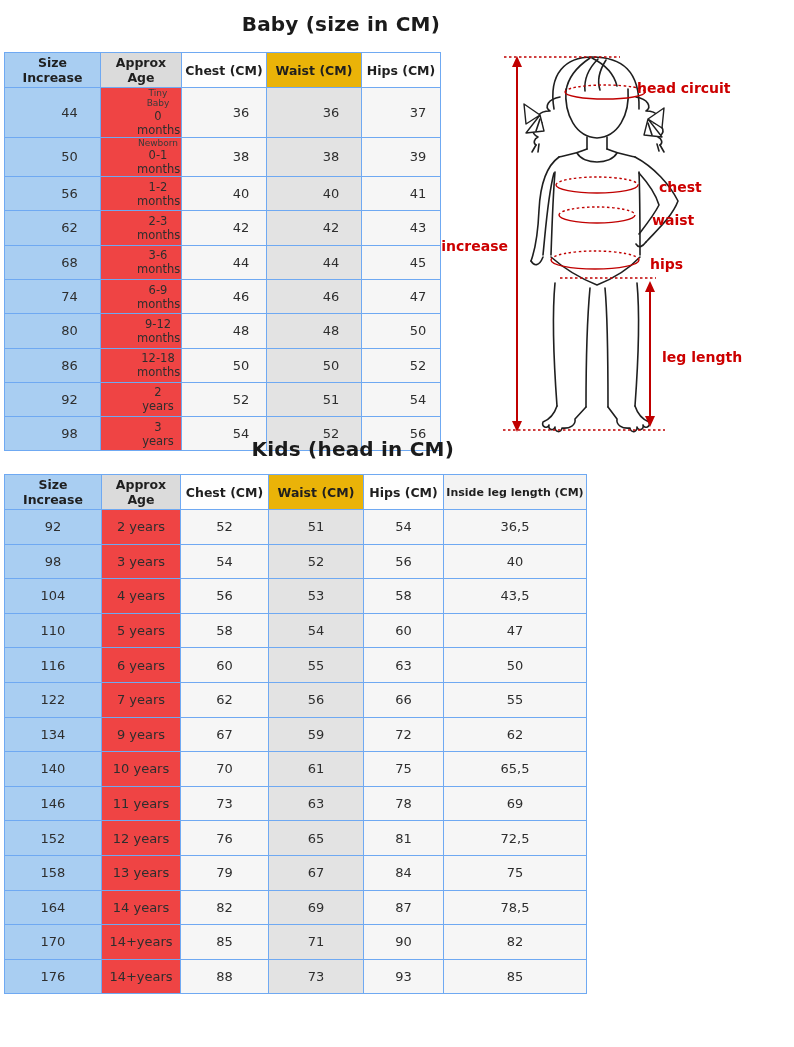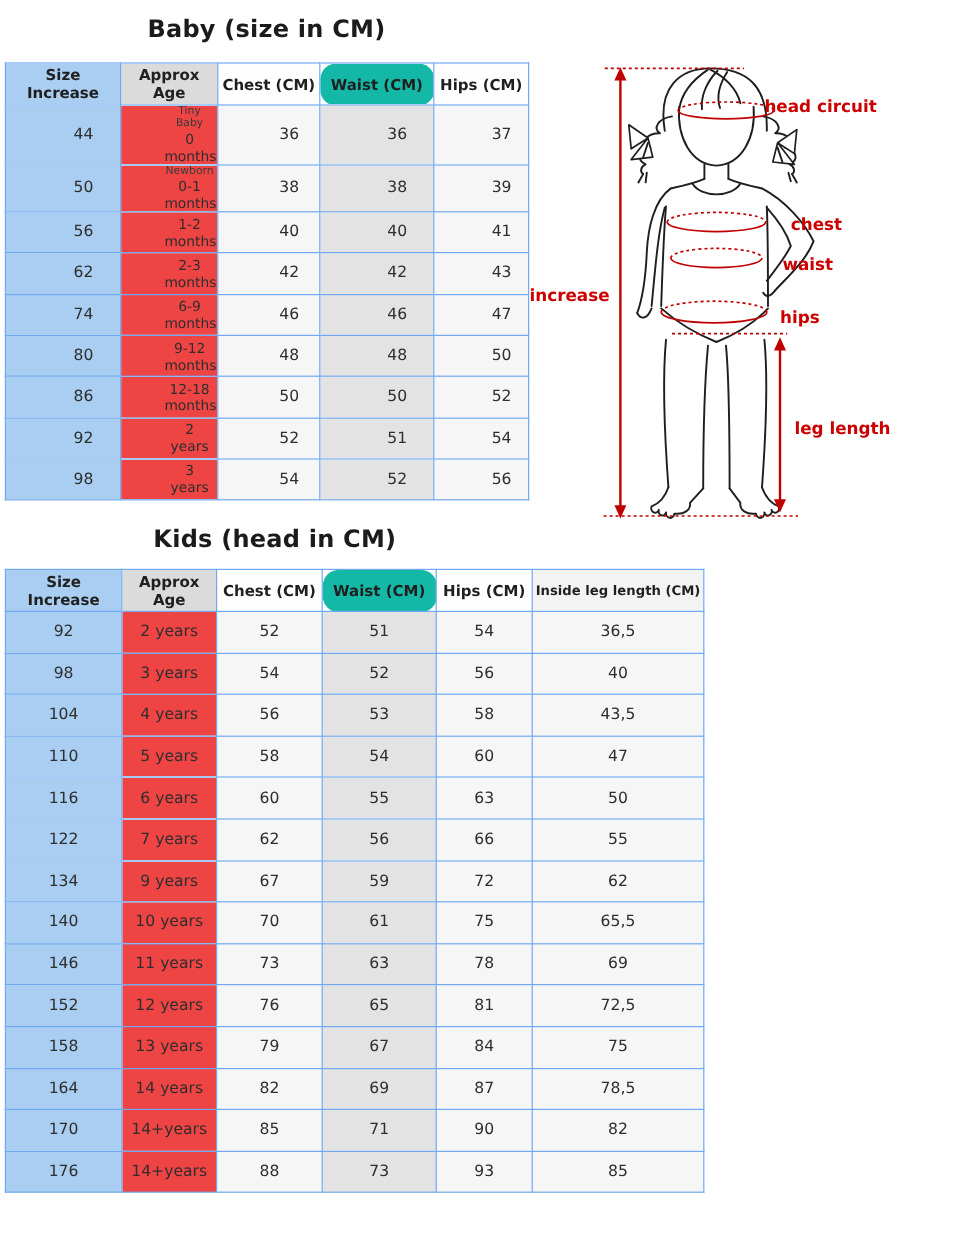--- a/index.html
+++ b/index.html
@@ -3,21 +3,21 @@
 <meta charset="utf-8">
 <style>
   html,body{margin:0;padding:0;}
   body{
     width:794px;height:1047px;position:relative;background:#ffffff;
     font-family:"DejaVu Sans","Liberation Sans",sans-serif;
     -webkit-font-smoothing:antialiased;
   }
   .title{
     position:absolute;margin:0;font-size:20px;font-weight:700;color:#1b1b1b;
-    text-align:center;letter-spacing:.2px;
+    text-align:right;letter-spacing:.2px;
   }
   #baby-title{left:4px;top:12px;width:436px;}
   #kids-title{left:4px;top:437px;width:450px;}
 
   table{position:absolute;border-collapse:collapse;table-layout:fixed;}
   #baby-table{left:4px;top:52px;width:436px;}
   #kids-table{left:4px;top:474px;width:582px;}
   th,td{
     border:1px solid #6FA9F2;text-align:center;vertical-align:middle;
     padding:0 2px;color:#2e2e2e;overflow:hidden;
@@ -26,21 +26,21 @@
   #baby-table td{height:33.3px;font-size:13px;padding-left:36px;}
   #kids-table td{height:33.6px;font-size:13px;}
   #baby-table td.c1{font-size:11.5px;}
   #kids-table th.c5{font-size:11px;}
   .note{font-size:9px;line-height:1.15;color:#3a3a3a;}
 
   
   td.c0{background:#A9CEF2;} th.c0{background:#A9CEF2;}
   td.c1{background:#ef4444;} th.c1{background:#DBDBDB;}
   td.c2{background:#F6F6F6;} th.c2{background:#FEFEFE;}
-  td.c3{background:#E3E3E3;} th.c3{background:#14b8a6;border-radius:13px;}
+  td.c3{background:#E3E3E3;} th.c3{background:#eab308;}
   td.c4{background:#F6F6F6;} th.c4{background:#FEFEFE;}
   td.c5{background:#F6F6F6;} th.c5{background:#F3F3F3;}
 
   
   #baby-table col.c0{width:96px;}  #baby-table col.c1{width:81px;}
   #baby-table col.c2{width:85px;}  #baby-table col.c3{width:95px;}
   #baby-table col.c4{width:79px;}
   
   #kids-table col.c0{width:97px;}  #kids-table col.c1{width:79px;}
   #kids-table col.c2{width:88px;}  #kids-table col.c3{width:95px;}
@@ -106,20 +106,27 @@
         <td class="c4">41</td>
       </tr>
       <tr>
         <td class="c0">62</td>
         <td class="c1">2-3 months</td>
         <td class="c2">42</td>
         <td class="c3">42</td>
         <td class="c4">43</td>
       </tr>
       <tr>
+        <td class="c0">68</td>
+        <td class="c1">3-6 months</td>
+        <td class="c2">44</td>
+        <td class="c3">44</td>
+        <td class="c4">45</td>
+      </tr>
+      <tr>
         <td class="c0">74</td>
         <td class="c1">6-9 months</td>
         <td class="c2">46</td>
         <td class="c3">46</td>
         <td class="c4">47</td>
       </tr>
       <tr>
         <td class="c0">80</td>
         <td class="c1">9-12 months</td>
         <td class="c2">48</td>

